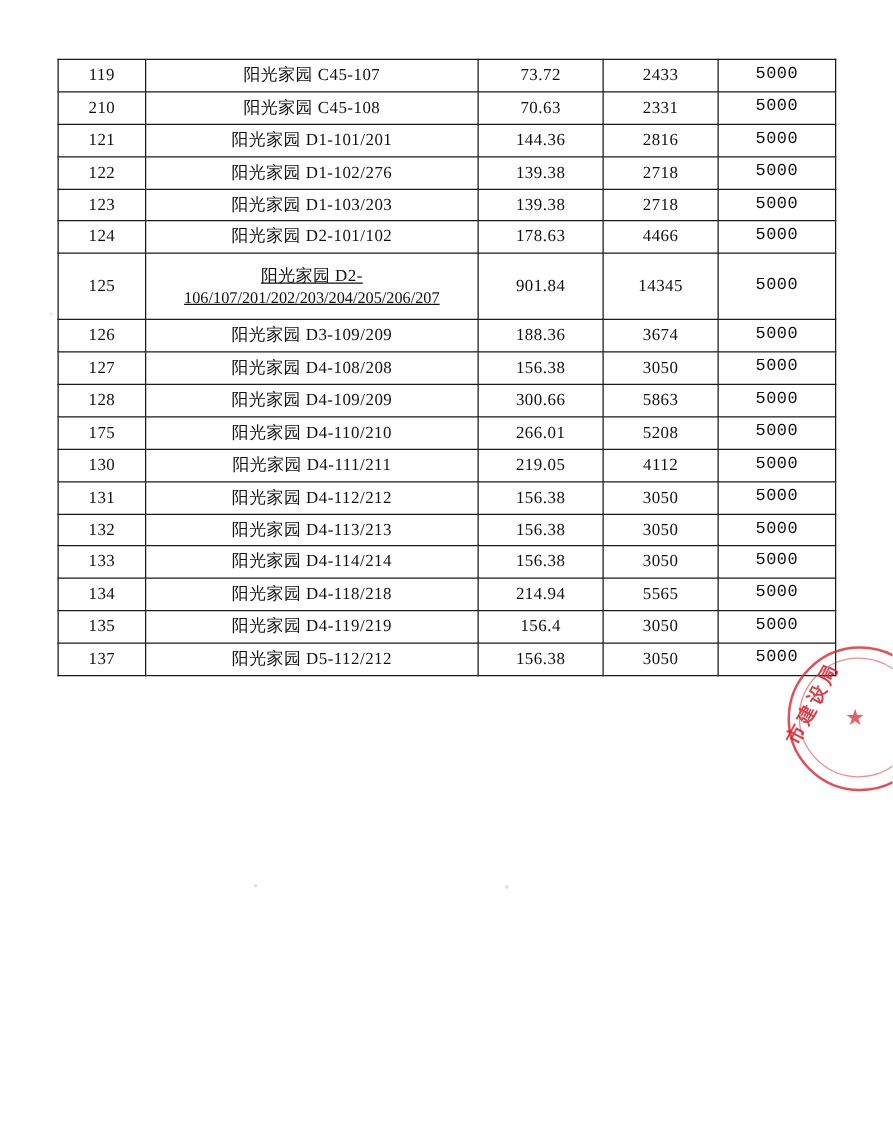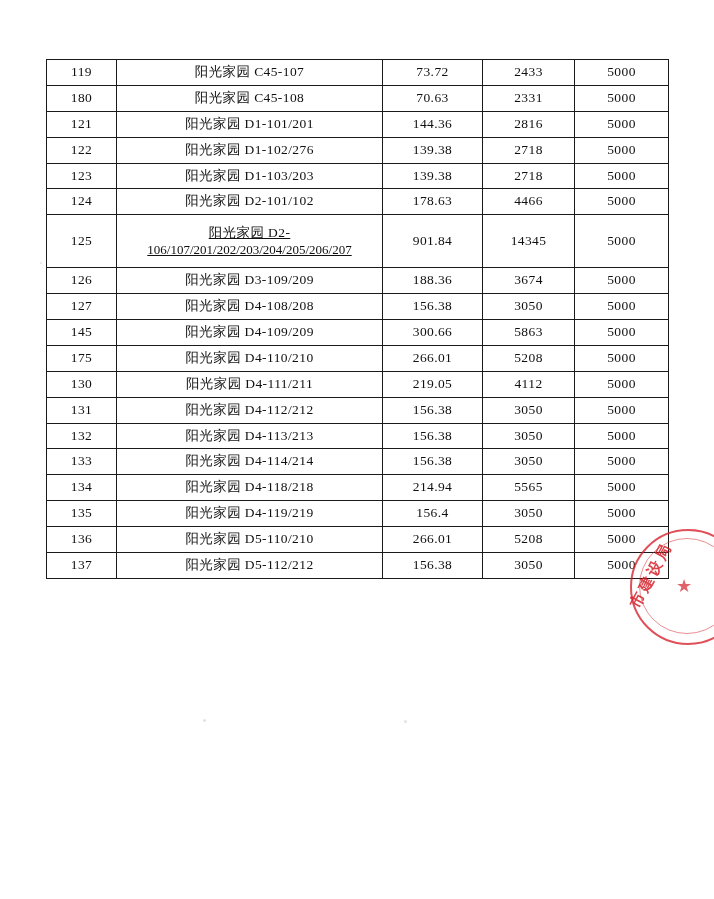--- a/index.html
+++ b/index.html
@@ -11,21 +11,21 @@
     width: 714px;
     height: 899px;
     font-family: "Liberation Serif", "DejaVu Serif", serif;
     color: #101010;
     position: relative;
     overflow: hidden;
   }
 
   .page {
     position: absolute;
-    top: 12px; left: 0;
+    top: 0; left: 0;
     width: 714px;
     height: 715px;
   }
 
   .table-wrap {
     position: absolute;
     left: 46px;
     top: 47px;
     width: 622px;
   }
@@ -49,21 +49,21 @@
   col.c-idx   { width: 70px; }
   col.c-name  { width: 266px; }
   col.c-area  { width: 100px; }
   col.c-amt   { width: 92px; }
   col.c-fee   { width: 94px; }
 
   td.idx   { font-size: 13.5px; font-family: "Liberation Serif", serif; }
   td.name  { font-size: 14px; }
   td.area  { font-family: "Liberation Serif", serif; letter-spacing: 1px; }
   td.amt   { font-family: "Liberation Serif", serif; letter-spacing: 0.6px; margin-top: 20px; }
-  td.fee   { font-family: Liberation Serif, serif; letter-spacing: 0.6px; margin-top: 16px; }
+  td.fee   { font-family: Liberation Mono, monospace; letter-spacing: 0.6px; margin-top: 16px; }
 
   td.name .wrap-line {
     display: block;
     text-decoration: underline;
   }
   td.name .wrap-line.second {
     letter-spacing: 0px;
     font-size: 13px;
   }
 
@@ -145,21 +145,21 @@
 
         <tr>
           <td class="idx">119</td>
           <td class="name">阳光家园 C45-107</td>
           <td class="area">73.72</td>
           <td class="amt">2433</td>
           <td class="fee">5000</td>
         </tr>
 
         <tr>
-          <td class="idx">180</td>
+          <td class="idx">210</td>
           <td class="name">阳光家园 C45-108</td>
           <td class="area">70.63</td>
           <td class="amt">2331</td>
           <td class="fee">5000</td>
         </tr>
 
         <tr>
           <td class="idx">121</td>
           <td class="name">阳光家园 D1-101/201</td>
           <td class="area">144.36</td>
@@ -212,21 +212,21 @@
 
         <tr>
           <td class="idx">127</td>
           <td class="name">阳光家园 D4-108/208</td>
           <td class="area">156.38</td>
           <td class="amt">3050</td>
           <td class="fee">5000</td>
         </tr>
 
         <tr>
-          <td class="idx">145</td>
+          <td class="idx">128</td>
           <td class="name">阳光家园 D4-109/209</td>
           <td class="area">300.66</td>
           <td class="amt">5863</td>
           <td class="fee">5000</td>
         </tr>
 
         <tr>
           <td class="idx">175</td>
           <td class="name">阳光家园 D4-110/210</td>
           <td class="area">266.01</td>
@@ -275,27 +275,20 @@
         </tr>
 
         <tr>
           <td class="idx">135</td>
           <td class="name">阳光家园 D4-119/219</td>
           <td class="area">156.4</td>
           <td class="amt">3050</td>
           <td class="fee">5000</td>
         </tr>
 
-        <tr>
-          <td class="idx">136</td>
-          <td class="name">阳光家园 D5-110/210</td>
-          <td class="area">266.01</td>
-          <td class="amt">5208</td>
-          <td class="fee">5000</td>
-        </tr>
 
         <tr>
           <td class="idx">137</td>
           <td class="name">阳光家园 D5-112/212</td>
           <td class="area">156.38</td>
           <td class="amt">3050</td>
           <td class="fee">5000</td>
         </tr>
 
       </tbody>

